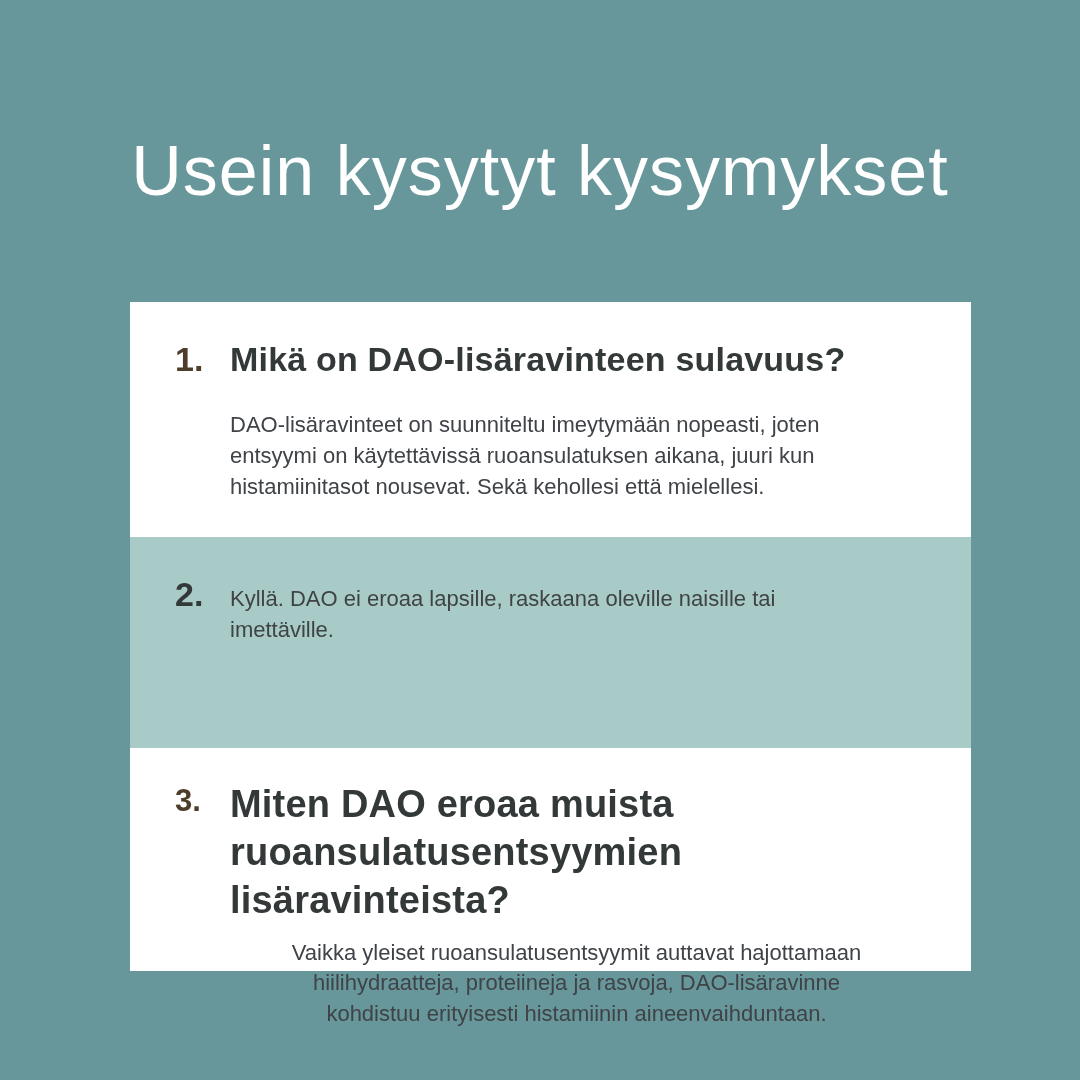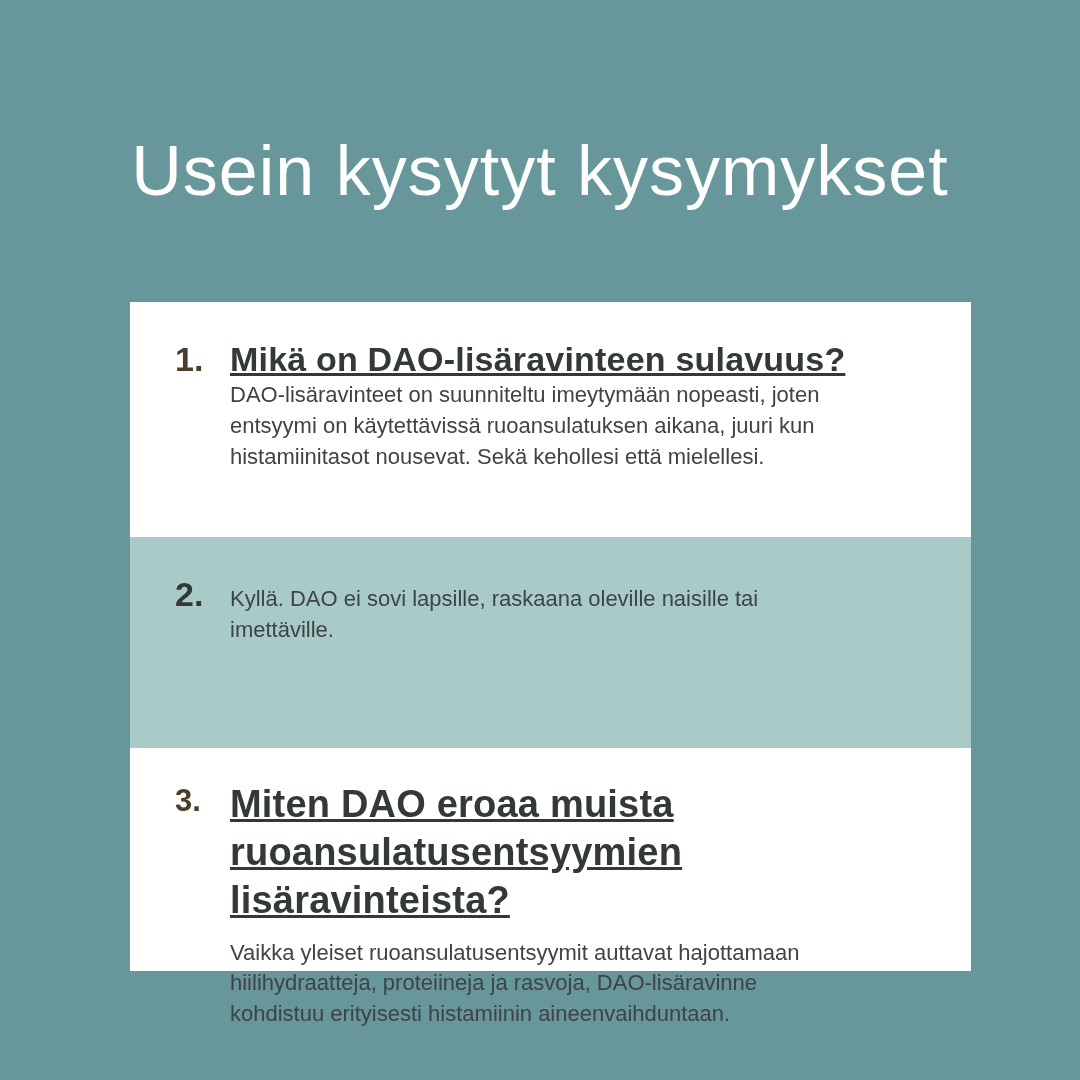--- a/index.html
+++ b/index.html
@@ -64,33 +64,33 @@
   .item-2 .num { color: var(--number-dark); }
   .item-3 .num { font-size: 31px; line-height: 1.26; }
   .content { flex: 1; }
   .question {
     font-size: 34px;
     font-weight: 700;
     line-height: 1.24;
     color: var(--question-text);
     white-space: pre-line;
     letter-spacing: 0.2px;
-    text-decoration: underline;
   }
   .item-3 .question { font-size: 38px; line-height: 1.26; }
   .answer {
     font-size: 22px;
     font-weight: 400;
     line-height: 1.4;
     color: var(--answer-text);
     white-space: pre-line;
+    margin-top: 30px;
     max-width: 700px;
   }
   .item-2 .answer { margin-top: 11px; }
-  .item-3 .answer { margin-top: 13px; }
+  .item-3 .answer { margin-top: 13px; text-align: center; }
 </style>
 </head>
 <body>
 
 <h1 class="page-title">Usein kysytyt kysymykset</h1>
 
 <div class="faq-card">
 
   <div class="faq-item item-1">
     <div class="num">1.</div>
@@ -98,21 +98,21 @@
       <div class="question">Mikä on DAO-lisäravinteen sulavuus?</div>
       <div class="answer">DAO-lisäravinteet on suunniteltu imeytymään nopeasti, joten
 entsyymi on käytettävissä ruoansulatuksen aikana, juuri kun
 histamiinitasot nousevat. Sekä kehollesi että mielellesi.</div>
     </div>
   </div>
 
   <div class="faq-item item-2">
     <div class="num">2.</div>
     <div class="content">
-      <div class="answer">Kyllä. DAO ei sovi lapsille, raskaana oleville naisille tai
+      <div class="answer">Kyllä. DAO ei eroaa lapsille, raskaana oleville naisille tai
 imettäville.</div>
     </div>
   </div>
 
   <div class="faq-item item-3">
     <div class="num">3.</div>
     <div class="content">
       <div class="question">Miten DAO eroaa muista
 ruoansulatusentsyymien lisäravinteista?</div>
       <div class="answer">Vaikka yleiset ruoansulatusentsyymit auttavat hajottamaan

